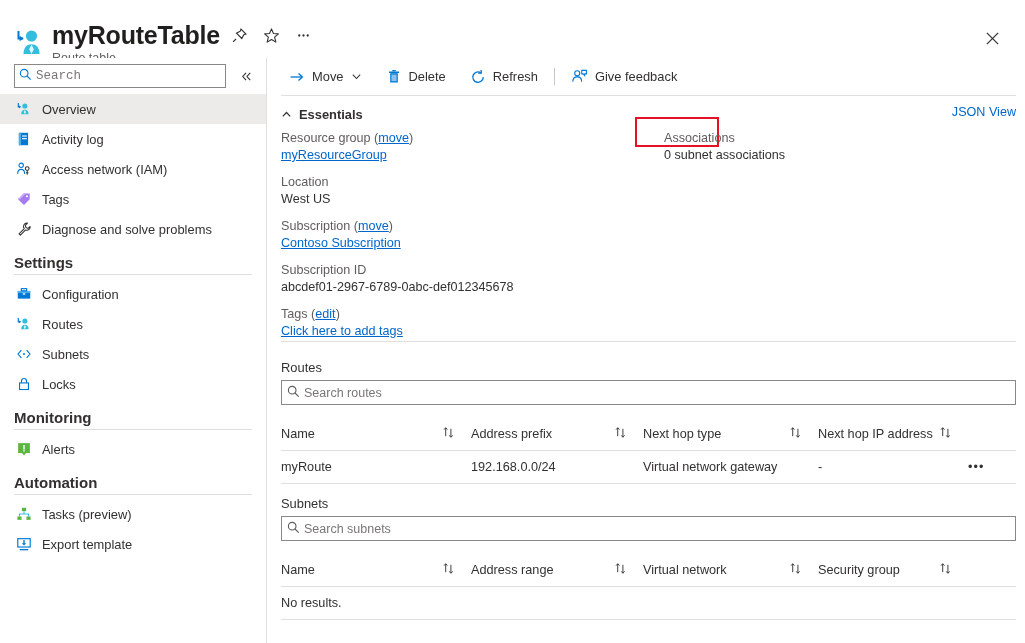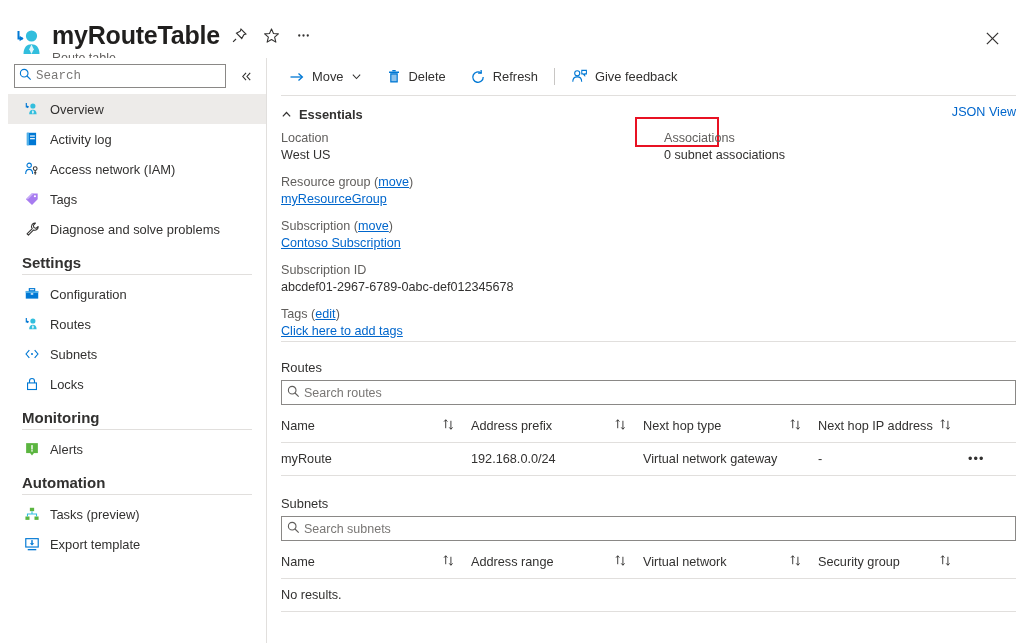--- a/index.html
+++ b/index.html
@@ -44,21 +44,21 @@
     border:none; outline:none; background:transparent; font-size:12.5px;
     color:#323130; width:172px; font-family:Liberation Mono, monospace;
     padding:0; margin-left:4px;
   }
   .search-box input::placeholder { color:#797775; }
   .collapse-btn {
     position:absolute; left:236px; top:8px; width:20px; height:20px;
     display:flex; align-items:center; justify-content:center; cursor:pointer;
     color:#323130; font-size:13px;
   }
-  .nav-list { position:absolute; left:0; top:36px; width:266px;padding-left:8px; }
+  .nav-list { position:absolute; left:0; top:36px; width:266px; }
   .nav-item {
     position:relative; height:30px; display:flex; align-items:center;
     padding-left:14px; cursor:pointer; font-size:12.9px; color:#323130;
   }
   .nav-item.selected { background:#edebe9; }
   .nav-ico { width:20px; height:18px; display:inline-flex; align-items:center; justify-content:center; margin-right:8px; flex:0 0 20px; }
   .nav-label { white-space:nowrap; }
   .nav-section {
     padding-left:14px; font-size:15px; font-weight:600; color:#323130;
     margin-top:10px; margin-bottom:3px;
@@ -98,21 +98,21 @@
   .ess-value { font-size:12.6px; color:#323130; line-height:17px; }
   .lnk { color:#0066cc; text-decoration:underline; cursor:pointer; }
 
   .ess-bottom-divider { position:absolute; left:14px; top:283px; width:735px; height:1px; background:#e1dfdd; }
 
   
   .tbl-block { position:absolute; left:14px; width:735px; }
   .tbl-title { font-size:12.9px; color:#323130; margin-bottom:5px; }
   .tbl-search {
     width:735px; height:25px; border:1px solid #8a8886; background:#fff;
-    display:flex; align-items:center; padding-left:5px; margin-bottom:5px;
+    display:flex; align-items:center; padding-left:5px; margin-bottom:13px;
   }
   .tbl-search input {
     border:none; outline:none; background:transparent; font-size:12.5px;
     color:#323130; width:690px; font-family:"Liberation Sans", sans-serif;
     padding:0; margin-left:4px;
   }
   .tbl-search input::placeholder { color:#797775; }
   table.grid { width:735px; border-collapse:collapse; table-layout:fixed; }
   table.grid th {
     text-align:left; font-size:12.7px; font-weight:400; color:#323130;
@@ -408,31 +408,31 @@
         <span>Essentials</span>
       </div>
       <span class="json-view">JSON View</span>
     </div>
 
     <div class="ess-grid">
 
       <div class="ess-col-left">
 
         <div class="ess-field">
-          <div class="ess-label">Location</div>
-          <div class="ess-value">West US</div>
-        </div>
-
-        <div class="ess-field">
           <div class="ess-label">
             <span>Resource group</span>&nbsp;(<span class="lnk">move</span>)
           </div>
           <div class="ess-value">
             <span class="lnk">myResourceGroup</span>
           </div>
+        </div>
+
+        <div class="ess-field">
+          <div class="ess-label">Location</div>
+          <div class="ess-value">West US</div>
         </div>
 
         <div class="ess-field">
           <div class="ess-label">
             <span>Subscription</span>&nbsp;(<span class="lnk">move</span>)
           </div>
           <div class="ess-value">
             <span class="lnk">Contoso Subscription</span>
           </div>
         </div>

